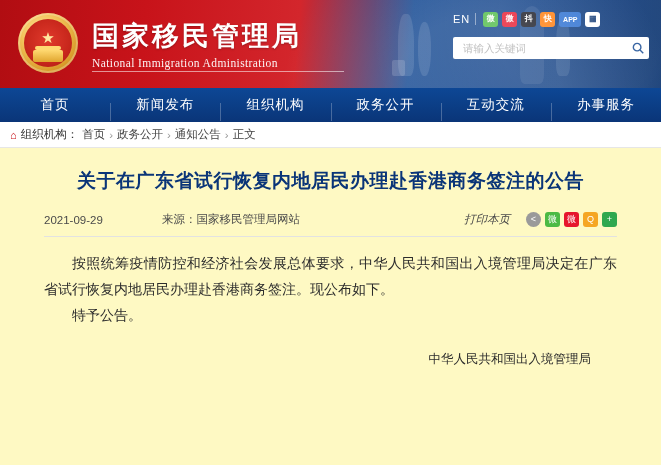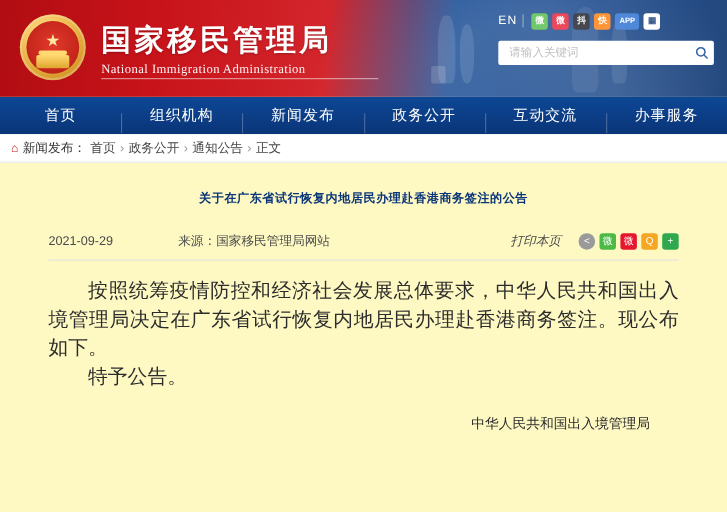--- a/index.html
+++ b/index.html
@@ -147,21 +147,21 @@
   .crumb a { color: #444; text-decoration: none; }
   .crumb .sep { color: #999; }
 
   
   .article {
     padding: 22px 44px 0 44px;
   }
   .title {
     text-align: center;
     color: #0a3578;
-    font-size: 11px;
+    font-size: 19px;
     font-weight: bold;
     line-height: 22px;
     letter-spacing: 0.5px;
     font-family: "Liberation Serif", serif;
   }
   .meta {
     margin-top: 20px;
     display: flex; align-items: center;
     font-size: 11.5px; color: #4a4a4a;
     gap: 10px;
@@ -179,21 +179,21 @@
   }
   .share .ico.s { background: #9a9a9a; border-radius: 50%; }
   .share .ico.wx { background: #4cba45; }
   .share .ico.wb { background: #e6162d; }
   .share .ico.qq { background: #f5a623; }
   .share .ico.more { background: #2fa84f; }
   .meta-rule { height: 1px; background: #e2e2e2; margin-top: 9px; }
 
   .body-text {
     margin-top: 14px;
-    font-size: 18px;
+    font-size: 14px;
     line-height: 26px;
     color: #2c2c2c;
     text-align: justify;
     font-family: "Liberation Serif", serif;
   }
   .body-text p { margin: 0 0 0 0; text-indent: 2em; }
   .sign {
     margin-top: 18px;
     text-align: right;
     font-size: 12.5px;
@@ -242,30 +242,30 @@
         <svg class="search-ico" viewBox="0 0 24 24" fill="none" stroke="currentColor" stroke-width="2.4">
           <circle cx="10.5" cy="10.5" r="6.5"></circle>
           <line x1="15.5" y1="15.5" x2="21" y2="21"></line>
         </svg>
       </div>
     </div>
   </div>
 
   <div class="nav">
     <div class="item">首页</div>
+    <div class="item">新闻发布</div>
     <div class="item">组织机构</div>
-    <div class="item">新闻发布</div>
     <div class="item">政务公开</div>
     <div class="item">互动交流</div>
     <div class="item">办事服务</div>
   </div>
 
   <div class="crumb">
     <span class="home-ico">⌂</span>
-    <span class="lbl">新闻发布：</span>
+    <span class="lbl">组织机构：</span>
     <a href="#">首页</a>
     <span class="sep">›</span>
     <a href="#">政务公开</a>
     <span class="sep">›</span>
     <a href="#">通知公告</a>
     <span class="sep">›</span>
     <span>正文</span>
   </div>
 
   <div class="article">

